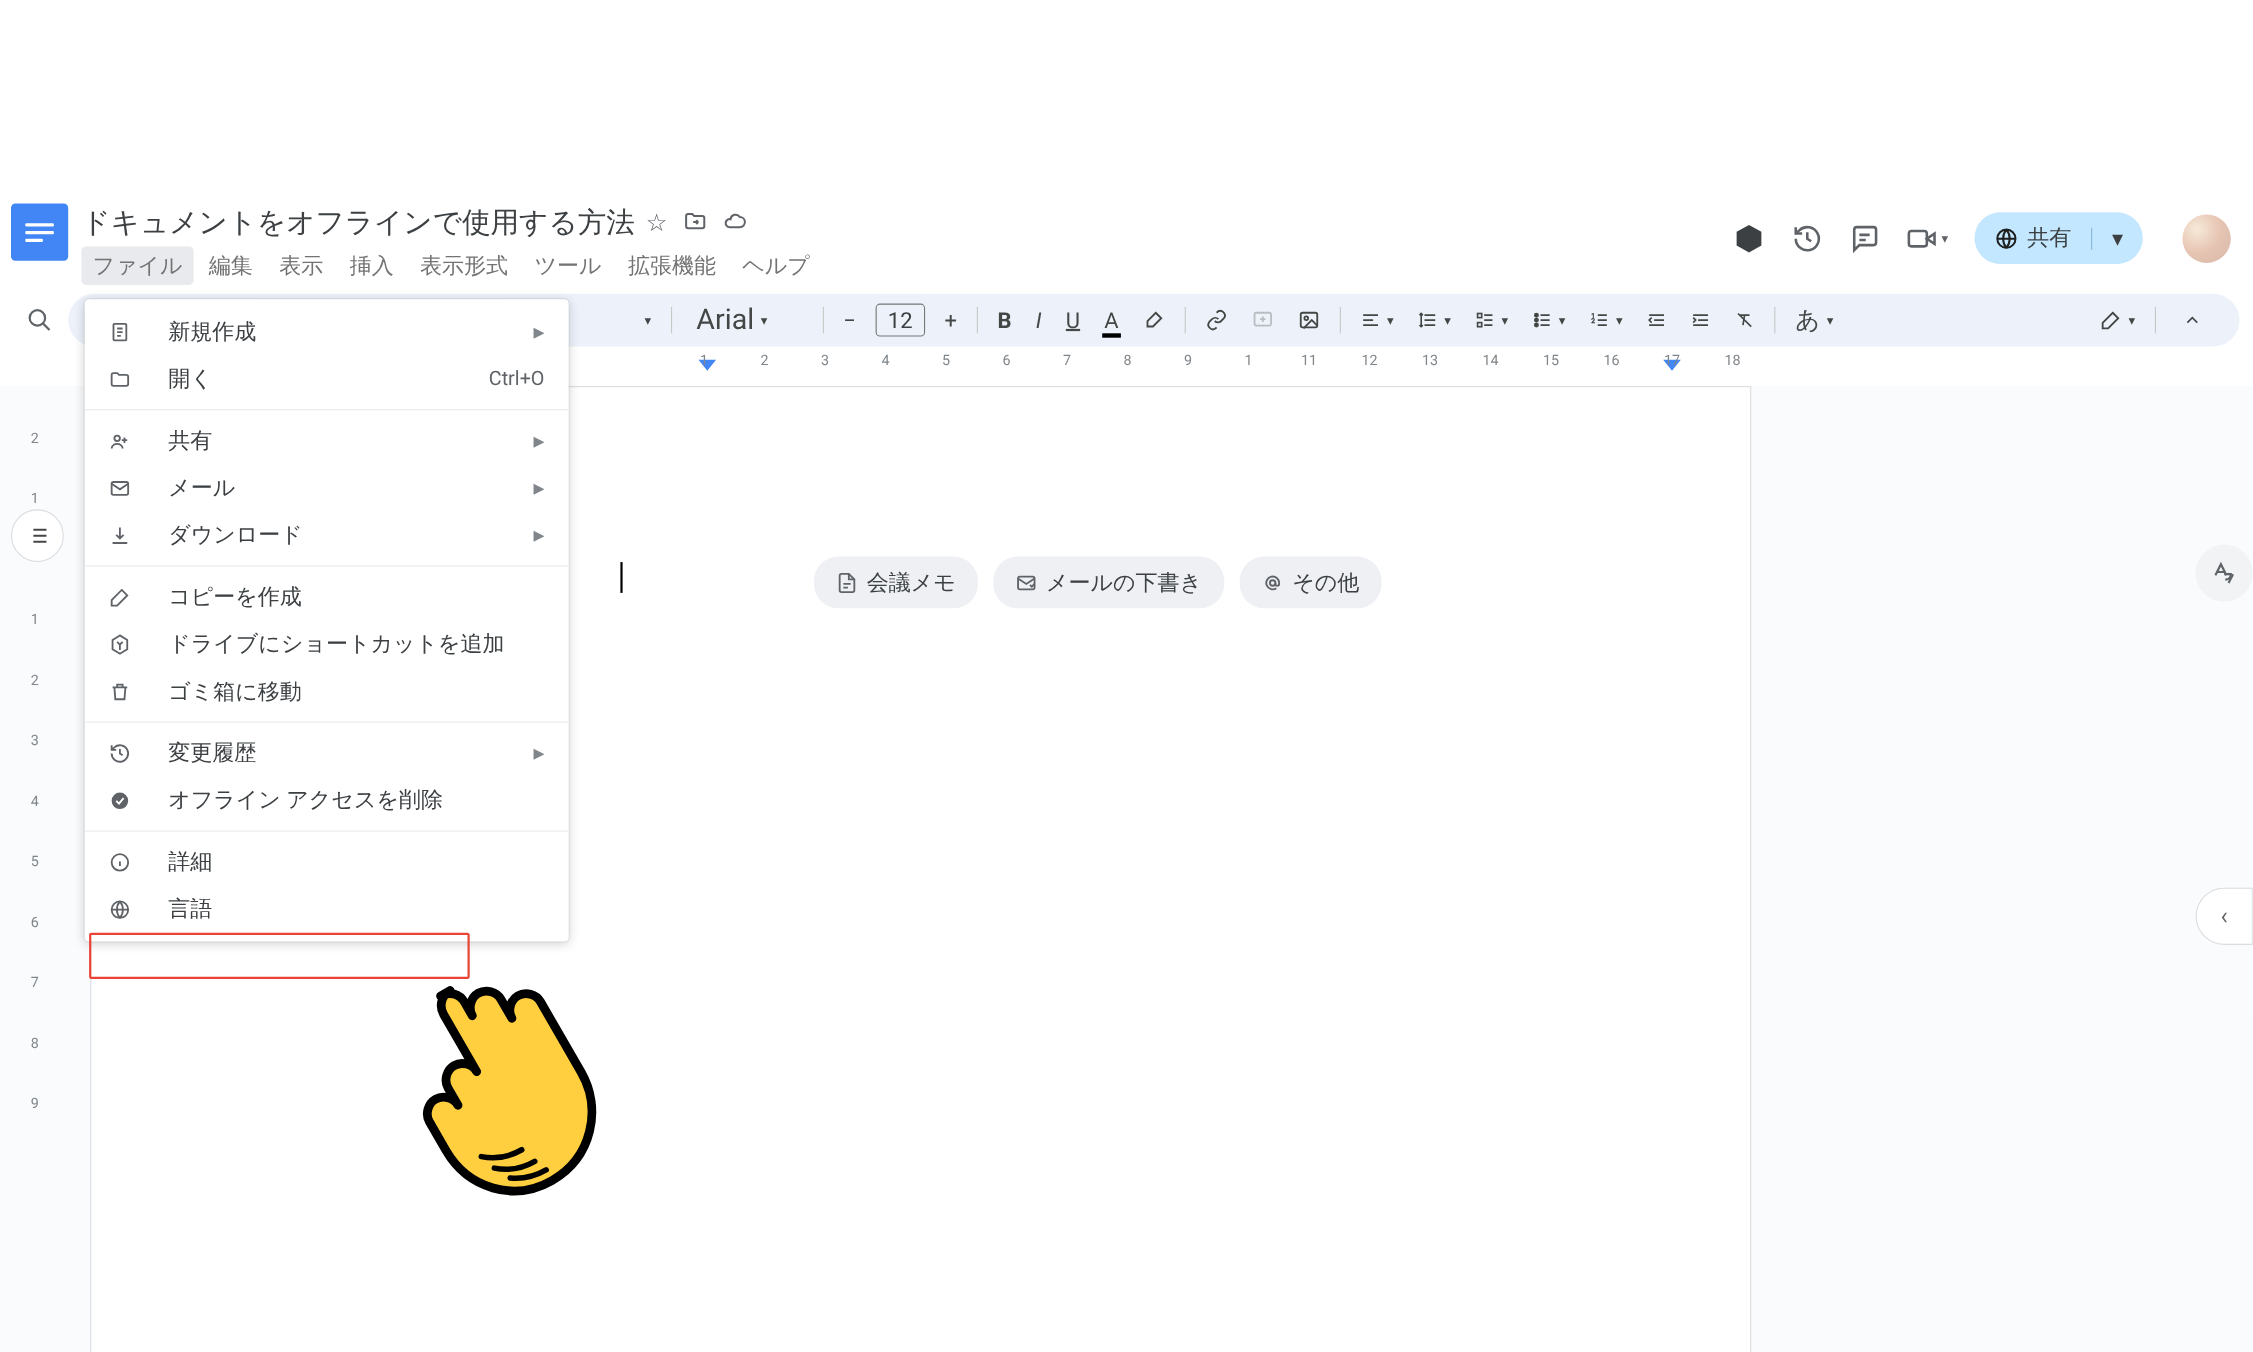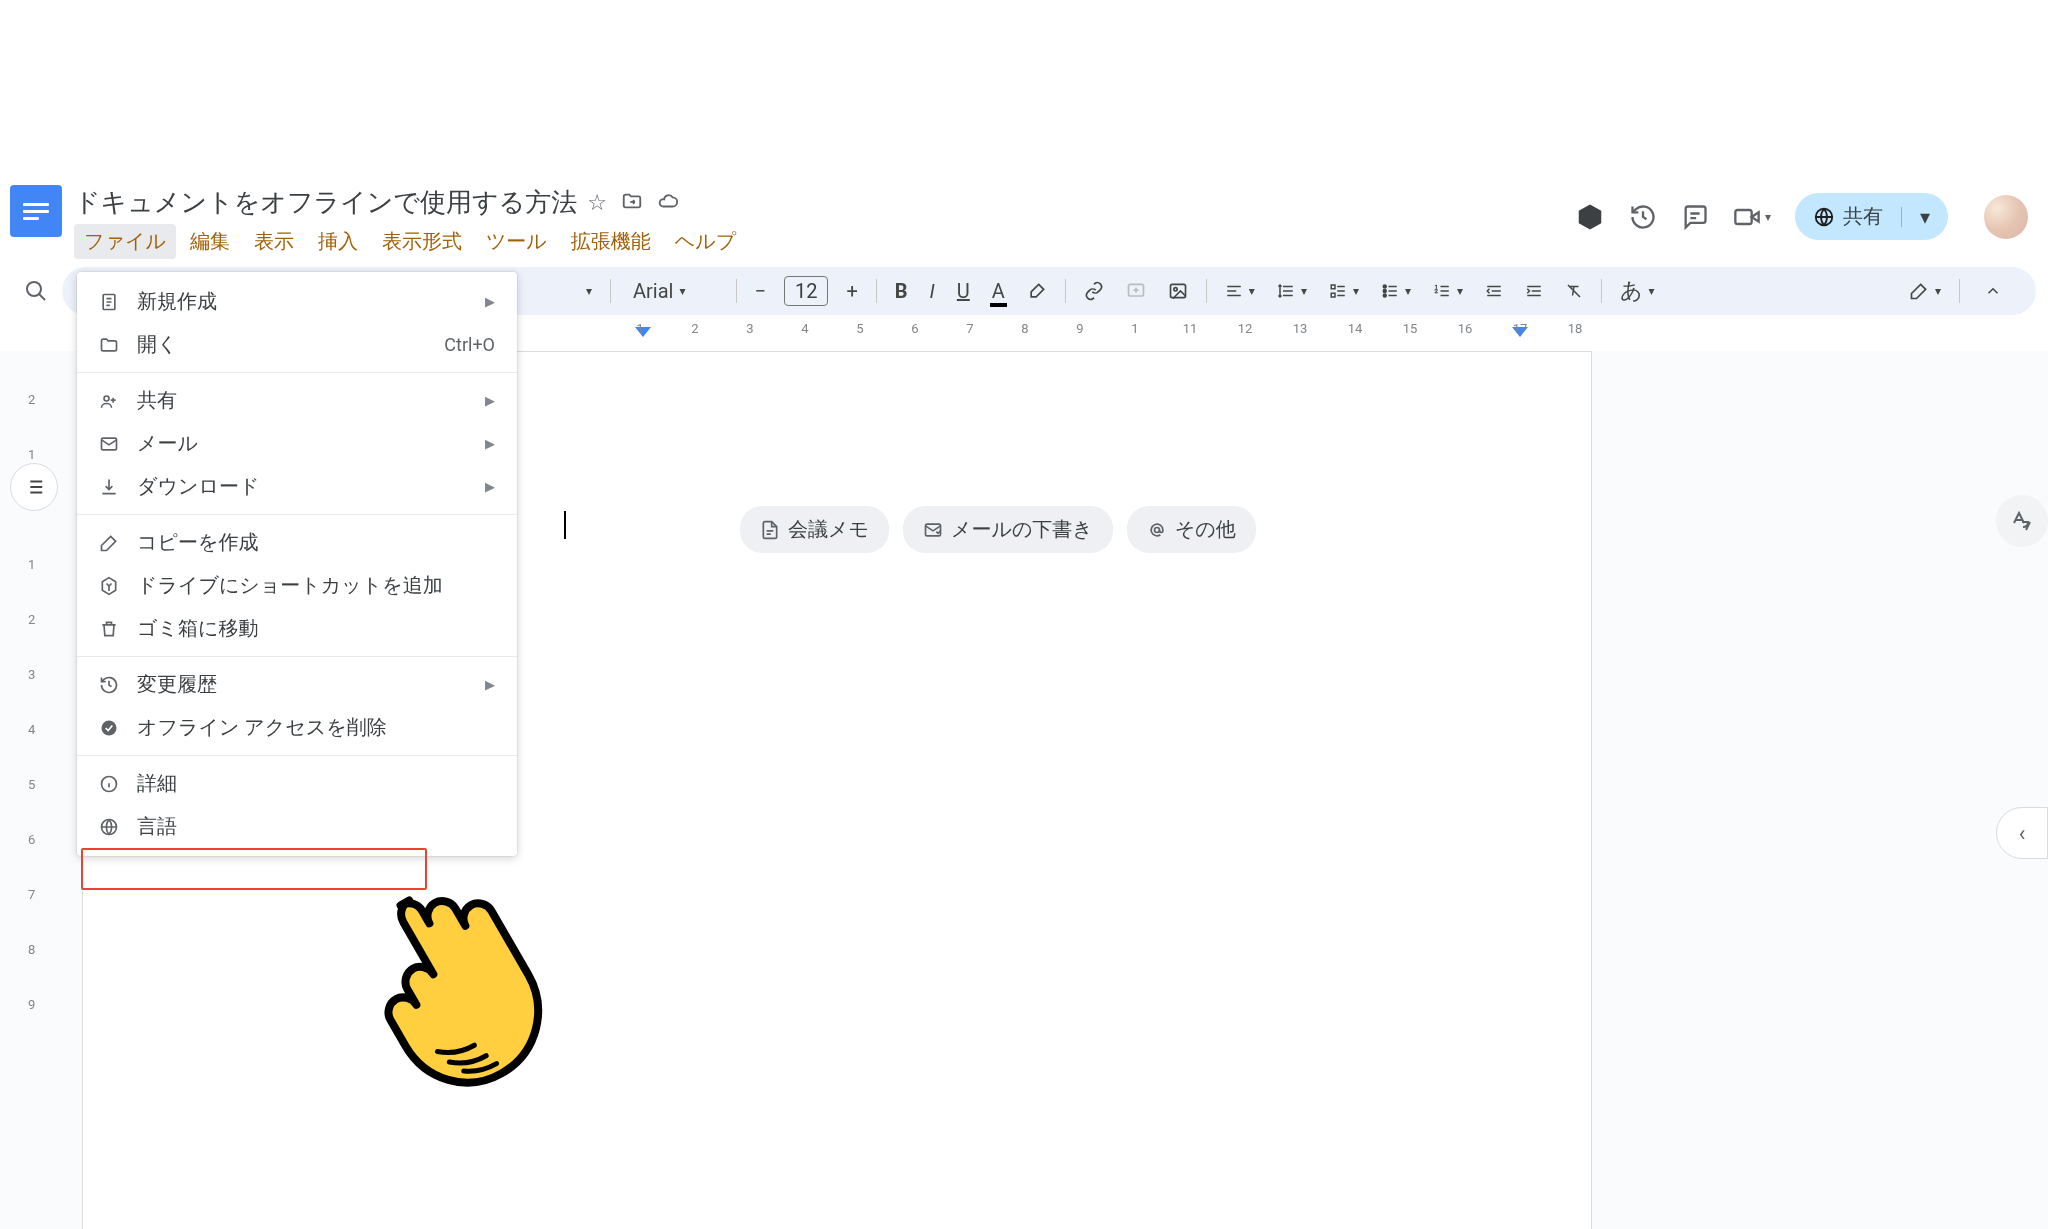--- a/index.html
+++ b/index.html
@@ -9,39 +9,39 @@
 .logo { width: 52px; height: 52px; background: #4285f4; border-radius: 4px; display: flex; align-items: center; justify-content: center; flex-shrink: 0; }
 .logo-lines { width: 26px; display: flex; flex-direction: column; gap: 4px; }
 .logo-lines span { height: 3px; background: #fff; border-radius: 1px; }
 .logo-lines span:nth-child(3) { width: 60%; }
 .title-area { flex: 1; }
 .title-row { display: flex; align-items: center; gap: 10px; }
 .doc-title { font-size: 26px; color: #3c4043; font-weight: 400; }
 .title-icons { display: flex; gap: 14px; color: #5f6368; font-size: 22px; }
 .title-icons > span { cursor: pointer; }
 .menubar { display: flex; gap: 4px; margin-top: 4px; font-size: 20px; }
-.menu-item { padding: 4px 10px; cursor: pointer; color: #a16207; border-radius: 4px; }
+.menu-item { padding: 4px 10px; cursor: pointer; color: #737373; border-radius: 4px; }
 .menu-item.active { background: #e8eaed; }
 .header-right { display: flex; align-items: center; gap: 24px; padding-top: 8px; }
 .hr-icon { font-size: 26px; color: #5f6368; cursor: pointer; }
 .hex-icon { width: 30px; height: 30px; }
 .meet-btn { display: flex; align-items: center; gap: 4px; }
 .share-btn { display: flex; align-items: center; gap: 8px; background: #c2e7ff; padding: 10px 4px 10px 18px; border-radius: 40px; cursor: pointer; font-size: 20px; }
 .share-btn .divider { width: 1px; height: 20px; background: #8ab4d8; margin: 0 10px; }
 .share-btn .dropdown { padding-right: 14px; }
 .avatar { width: 44px; height: 44px; border-radius: 50%; background: radial-gradient(circle at 30% 30%, #f7e9d9, #e6c4b2, #d8b8aa); margin-left: 12px; }
 
 .toolbar-area { display: flex; align-items: center; padding: 8px 12px 0 18px; gap: 8px; }
 .search-icon { font-size: 24px; color: #5f6368; cursor: pointer; padding: 6px; }
 .toolbar { flex: 1; background: #edf2fa; border-radius: 28px; height: 48px; display: flex; align-items: center; padding: 0 20px; gap: 6px; }
 .tb-gap { flex: 1; }
 .tb-visible { display: flex; align-items: center; gap: 6px; margin-left: 490px; }
 .tb-btn { padding: 6px 8px; cursor: pointer; color: #444746; font-size: 20px; display: flex; align-items: center; border-radius: 4px; }
 .tb-sep { width: 1px; height: 24px; background: #c7c7c7; margin: 0 4px; }
-.font-name { font-size: 20px; padding: 0 40px 0 12px; color: #444746; }
+.font-name { font-size: 26px; padding: 0 40px 0 12px; color: #444746; }
 .font-size-box { border: 1px solid #747775; border-radius: 4px; padding: 2px 10px; font-size: 20px; margin: 0 4px; }
 .arrow-d::after { content: "▾"; font-size: 12px; margin-left: 6px; color: #444746; }
 .text-color-a { position: relative; }
 .text-color-a::after { content: ""; position: absolute; bottom: 2px; left: 6px; right: 6px; height: 4px; background: #000; }
 .collapse-btn { padding: 6px 14px; cursor: pointer; }
 
 .ruler-wrap { position: relative; margin-top: 6px; background: #fff; }
 .hruler { margin-left: 80px; height: 24px; position: relative; font-size: 13px; color: #80868b; border-bottom: 0; }
 .hruler .tick { position: absolute; top: 0; transform: translateX(-50%); }
 .hruler .num { top: 0; }
@@ -64,21 +64,21 @@
 
 .chips { position: absolute; left: 740px; top: 155px; display: flex; gap: 14px; }
 .chip { display: flex; align-items: center; gap: 8px; background: #eef0f4; border-radius: 22px; padding: 10px 20px; color: #3c4043; font-size: 20px; cursor: pointer; }
 
 .dropdown-menu { position: absolute; left: 77px; top: 272px; width: 440px; max-height:770px; background: #fff; box-shadow: 0 2px 10px rgba(0,0,0,0.18), 0 0 0 1px rgba(0,0,0,0.05); border-radius: 4px; padding: 8px 0; overflow: hidden; }
 .dm-scroll { max-height: 770px; overflow-y: auto; }
 .dm-scroll::-webkit-scrollbar { width: 12px; }
 .dm-scroll::-webkit-scrollbar-thumb { background: #bdc1c6; border-radius: 6px; }
 .dm-item { display: flex; align-items: center; gap: 14px; padding: 8px 22px; cursor: pointer; color: #3c4043; font-size: 20px; position: relative; }
 .dm-item .mi-icon { width: 24px; text-align: center; color: #5f6368; font-size: 20px; }
-.dm-item .mi-label { flex: 1; }
+.dm-item .mi-label { flex: 1; margin-left: 16px; }
 .dm-item .mi-short { color: #5f6368; font-size: 18px; }
 .dm-item .mi-arrow { color: #80868b; font-size: 13px; }
 .dm-sep { height: 1px; background: #e8eaed; margin: 6px 0; }
 .dm-highlight-box { position: absolute; left: 81px; top:848px; width: 346px; height: 42px; border: 2px solid #e94335; pointer-events: none; border-radius: 2px; }
 
 .hand-cursor { position: absolute; left: 364px; top: 880px; width: 180px; height: 220px; pointer-events: none; }
 
 .right-rail { position: absolute; right: 0; top: 320px; display: flex; flex-direction: column; gap: 260px; align-items: center; }
 .rr-btn { width: 52px; height: 52px; background: #fff; border: 1px solid #dadce0; border-radius: 50% 0 0 50%; display: flex; align-items: center; justify-content: center; cursor: pointer; color: #5f6368; font-size: 22px; }
 .rr-translate { border-radius: 50%; border: none; background: #f1f3f4; font-size: 18px; font-weight: 500; }

